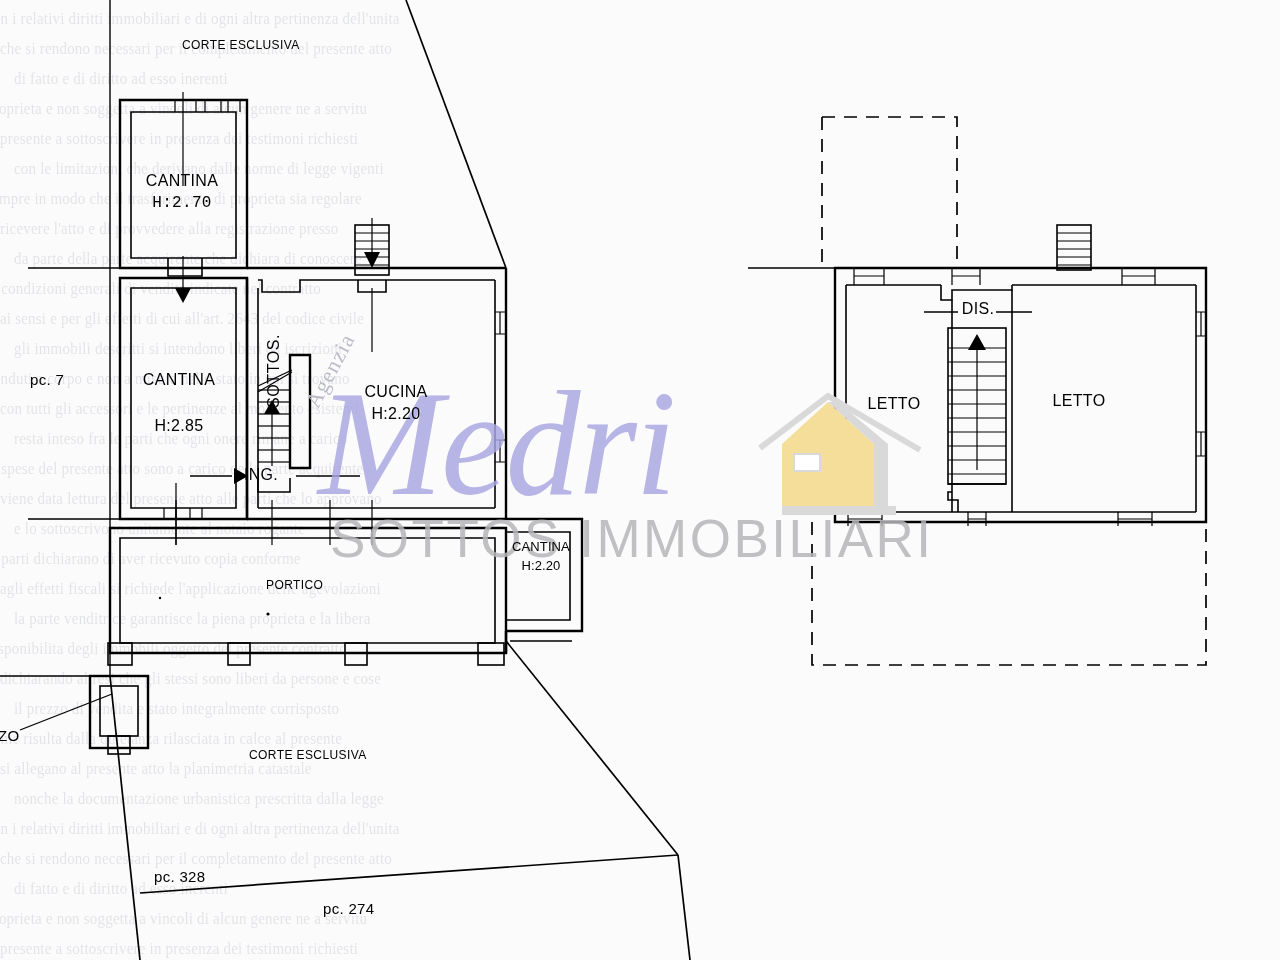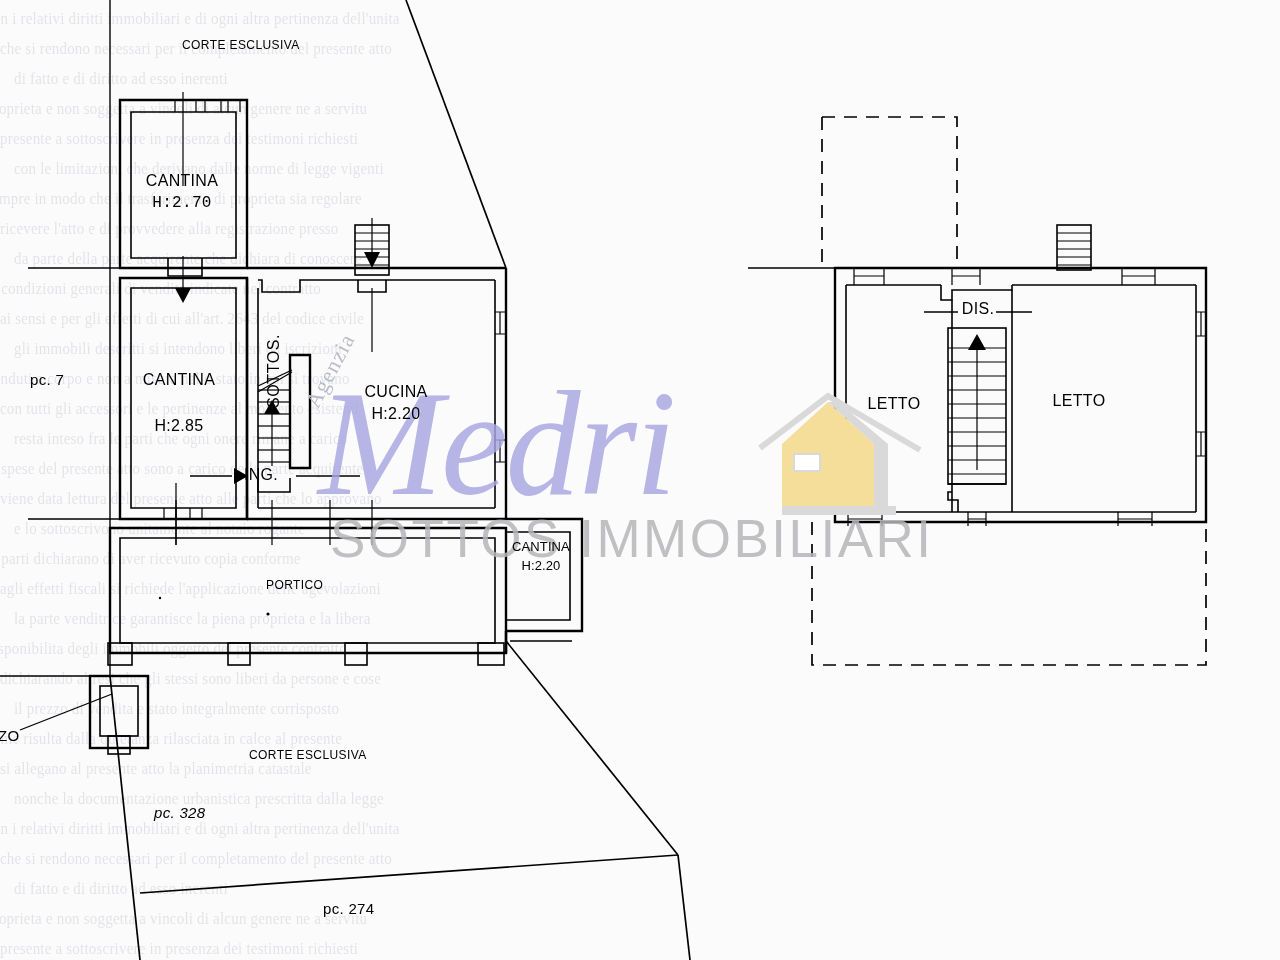--- a/index.html
+++ b/index.html
@@ -371,21 +371,21 @@
 <div class="lbl room" style="left:355px;top:405px;width:82px;">H:2.20</div>
 
 <div class="lbl small" style="left:505px;top:539px;width:72px;">CANTINA</div>
 <div class="lbl small" style="left:505px;top:558px;width:72px;">H:2.20</div>
 
 <div class="lbl big" style="left:266px;top:578px;">PORTICO</div>
 <div class="lbl vert" style="left:265px;top:408px;">SOTTOS.</div>
 <div class="lbl room" style="left:244px;top:466px;">ING.</div>
 
 <div class="lbl pc" style="left:30px;top:371px;text-align:right;">pc. 7</div>
-<div class="lbl pc" style="left:154px;top:804px;font-style:italic;">pc. 328</div>
+<div class="lbl pc" style="left:154px;top:868px;">pc. 328</div>
 <div class="lbl pc" style="left:323px;top:900px;">pc. 274</div>
 <div class="lbl pc" style="left:-2px;top:727px;">ZO</div>
 
 <div class="lbl room" style="left:858px;top:395px;width:72px;">LETTO</div>
 <div class="lbl room" style="left:1043px;top:392px;width:72px;">LETTO</div>
 <div class="lbl room" style="left:955px;top:300px;width:46px;">DIS.</div>
 
 </div>
 
 </body></html>

